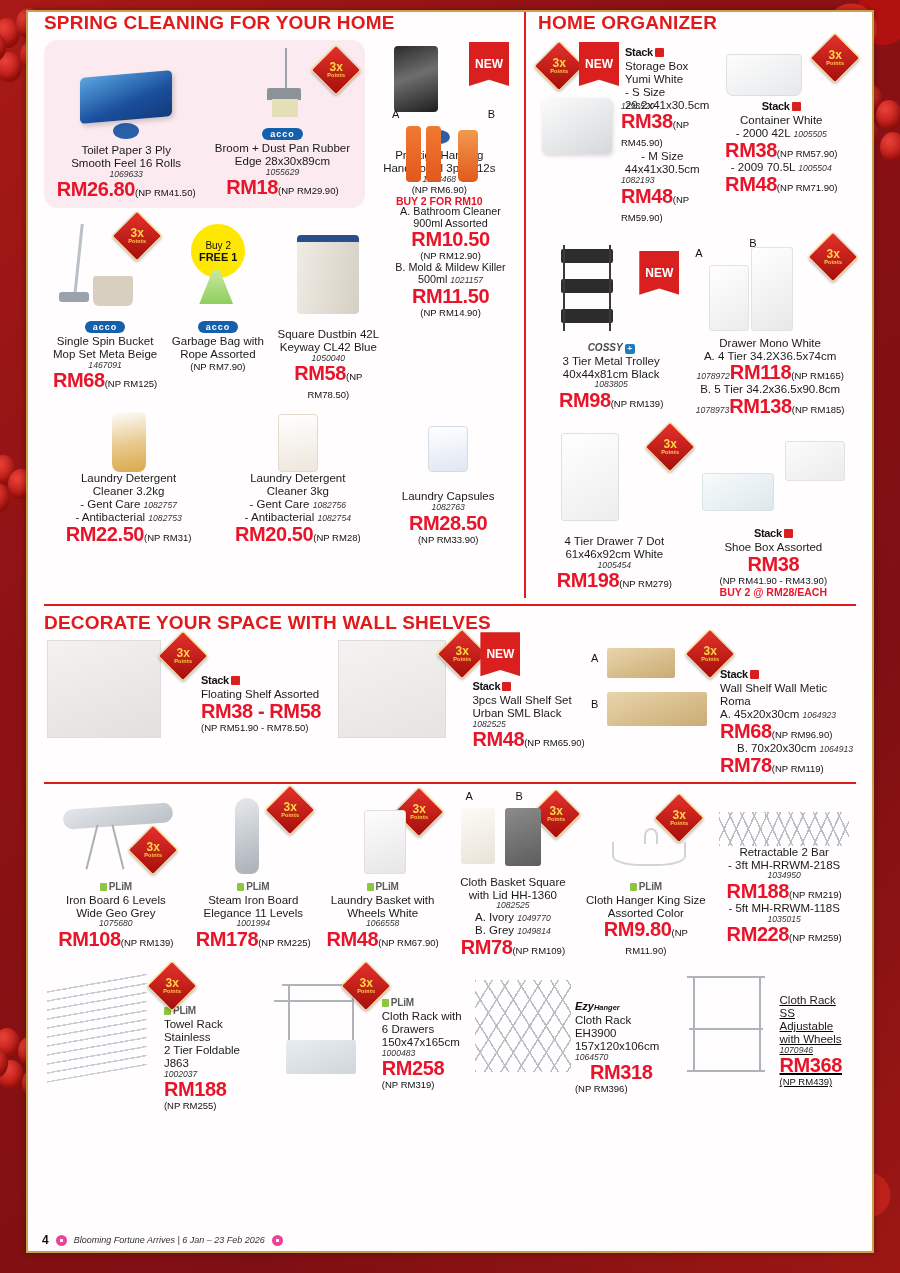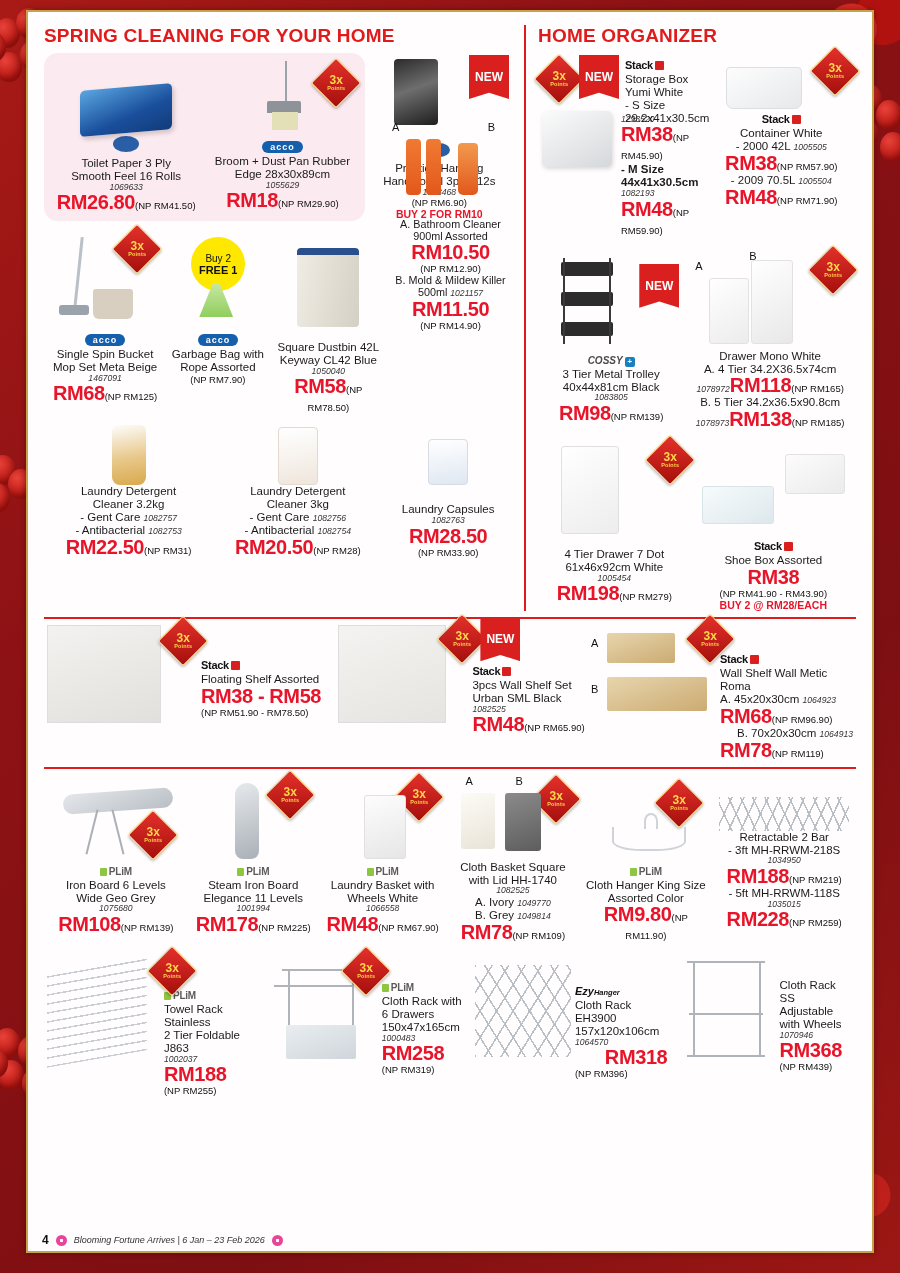--- a/index.html
+++ b/index.html
@@ -27,21 +27,21 @@
   .flower{position:absolute;pointer-events:none;}
   .flower i{
     position:absolute;display:block;
     width:26px;height:30px;
     background:radial-gradient(circle at 35% 30%,#e8433a,#b5130f 70%);
     border-radius:50% 50% 48% 48%;
     box-shadow:inset -3px -4px 6px rgba(0,0,0,.25);
   }
   .cloud{position:absolute;pointer-events:none;opacity:.95;}
   
-  .content{position:absolute;left:0;top:0;right:0;bottom:0;padding:13px 16px 0 16px;box-sizing:border-box;}
+  .content{position:absolute;left:0;top:0;right:0;bottom:0;padding:0 16px 0 16px;box-sizing:border-box;}
   .sect-title{
     color:#e01b1b;font-weight:bold;font-size:19px;letter-spacing:.2px;
     margin:0 0 6px 0;font-family:"Liberation Sans",sans-serif;
   }
   .hr-red{border:0;border-top:2px solid #e01b1b;margin:6px 0 6px 0;}
   .top-cols{display:flex;}
   .col-left{width:482px;box-sizing:border-box;padding-right:10px;border-right:2px solid #e01b1b;}
   .col-right{width:372px;box-sizing:border-box;padding-left:12px;}
   .pink-panel{background:#fbeaf0;border-radius:14px;padding:6px 4px 8px 4px;}
   .row{display:flex;}
@@ -321,21 +321,21 @@
             <div style="position:absolute;left:84px;top:2px;">
               <span class="logo-stack"><span>Stack</span><span class="sq"></span></span>
               <div class="pname" style="text-align:left;">Storage Box Yumi White</div>
               <div class="pname" style="text-align:left;">- S Size 29.2x41x30.5cm</div>
             </div>
           </div>
           <div class="art" style="position:absolute;left:4px;top:58px;width:70px;height:56px;background:linear-gradient(150deg,#fbfbfb,#d5d8db);border-radius:5px;box-shadow:1px 2px 4px rgba(0,0,0,.15);"></div>
           <div style="margin-left:80px;">
             <div class="code" style="text-align:left;">1293520</div>
             <div style="text-align:left;"><span class="price">RM38</span><span class="np">(NP RM45.90)</span></div>
-            <div class="pname" style="text-align:left;font-weight:bold;">- M Size 44x41x30.5cm</div>
+            <div class="pname" style="text-align:center;">- M Size 44x41x30.5cm</div>
             <div class="code" style="text-align:left;">1082193</div>
             <div style="text-align:left;"><span class="price">RM48</span><span class="np">(NP RM59.90)</span></div>
           </div>
         </div>
 
         <div class="prod" style="width:47%;">
           <div style="position:relative;height:56px;">
             <div class="badge3x" style="right:0;top:0;">
                   <span>
                     <b class="b3x-n">3x</b>
@@ -427,20 +427,21 @@
           <div class="np">(NP RM41.90 - RM43.90)</div>
           <div class="promo">BUY 2 @ RM28/EACH</div>
         </div>
       </div>
     </div>
   </div>
 
   <hr class="hr-red">
 
   <div class="band">
+    <h2 class="sect-title">DECORATE YOUR SPACE WITH WALL SHELVES</h2>
     <div class="band-row">
 
       <div class="prod" style="width:300px;display:flex;text-align:left;">
         <div class="photo" style="width:112px;height:96px;background:linear-gradient(160deg,#f3f2f0,#e2e0dc);"></div>
         <div style="position:relative;padding-left:40px;">
           <div class="badge3x" style="left:4px;top:-2px;">
                 <span>
                   <b class="b3x-n">3x</b>
                   <b class="b3x-p">Points</b>
                 </span>
@@ -568,21 +569,21 @@
                   <span>
                     <b class="b3x-n">3x</b>
                     <b class="b3x-p">Points</b>
                   </span>
                 </div>
             <div class="art" style="position:absolute;left:12px;top:18px;width:34px;height:56px;background:linear-gradient(160deg,#fdfbf6,#e9e4d9);border-radius:3px;"></div>
             <div class="art" style="position:absolute;left:56px;top:18px;width:36px;height:58px;background:linear-gradient(160deg,#8b8b8b,#5d5d5d);border-radius:3px;"></div>
           </div>
         </div>
         <div class="pname" style="white-space:pre-line;">Cloth Basket Square
-with Lid HH-1740</div>
+with Lid HH-1360</div>
         <div class="code">1082525</div>
         <div class="pname"><span>A. Ivory</span> <span class="code">1049770</span></div>
         <div class="pname"><span>B. Grey</span> <span class="code">1049814</span></div>
         <div><span class="price">RM78</span><span class="np">(NP RM109)</span></div>
       </div>
 
       <div class="prod" style="width:148px;">
         <div class="pimg" style="height:86px;">
           <div style="position:relative;width:100%;height:100%;">
             <div class="badge3x" style="right:12px;top:10px;">
@@ -665,26 +666,26 @@
 
       <div class="prod" style="width:200px;display:flex;text-align:left;">
         <div class="pimg" style="width:104px;height:120px;align-items:center;">
           <div class="art" style="width:96px;height:92px;background:repeating-linear-gradient(58deg,#b9bfc5 0 1.5px,transparent 1.5px 14px),repeating-linear-gradient(122deg,#b9bfc5 0 1.5px,transparent 1.5px 14px);"></div>
         </div>
         <div style="padding-left:4px;">
           <div style="margin-top:30px;"><span class="logo-ezy"><span style="font-size:11px;">Ezy</span><span>Hanger</span></span></div>
           <div class="pname" style="white-space:pre-line;text-align:left;">Cloth Rack EH3900
 157x120x106cm</div>
           <div class="code" style="text-align:left;">1064570</div>
-          <div class="price" style="text-align:right;">RM318</div>
+          <div class="price" style="text-align:center;">RM318</div>
           <div class="np" style="text-align:left;">(NP RM396)</div>
         </div>
       </div>
 
-      <div class="prod" style="width:190px;display:flex;text-align:left;">
+      <div class="prod" style="width:190px;display:flex;text-align:left;text-decoration:underline;">
         <div class="pimg" style="width:104px;height:120px;align-items:center;">
           <div style="position:relative;width:100%;height:100%;">
             <div class="art" style="position:absolute;left:14px;top:10px;width:78px;height:2px;background:#aeb4ba;"></div>
             <div class="art" style="position:absolute;left:16px;top:62px;width:74px;height:2px;background:#aeb4ba;"></div>
             <div class="art" style="position:absolute;left:14px;top:104px;width:78px;height:2px;background:#aeb4ba;"></div>
             <div class="art" style="position:absolute;left:20px;top:10px;width:2px;height:96px;background:#aeb4ba;"></div>
             <div class="art" style="position:absolute;left:86px;top:10px;width:2px;height:96px;background:#aeb4ba;"></div>
           </div>
         </div>
         <div style="padding-left:4px;">

